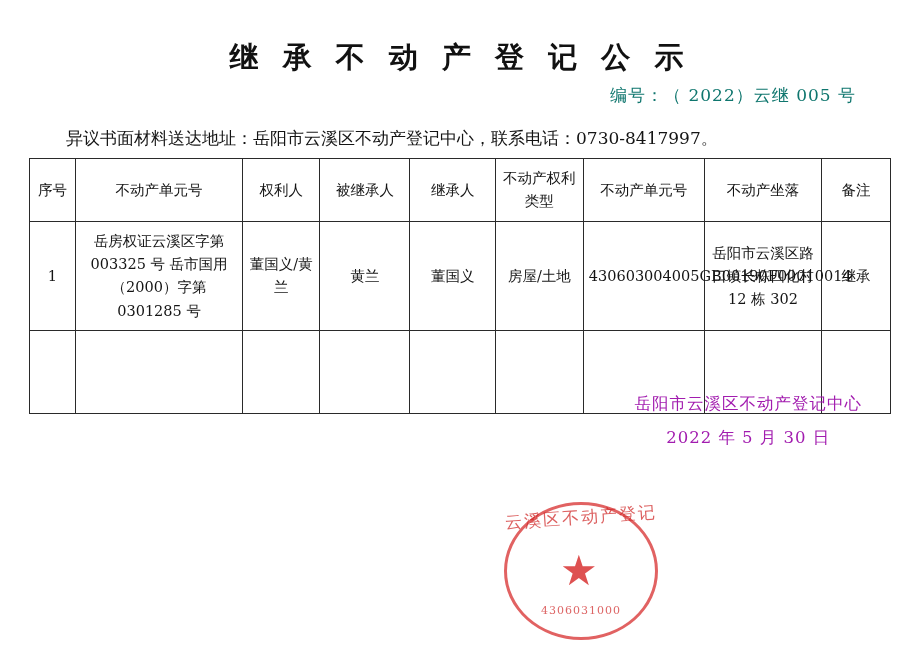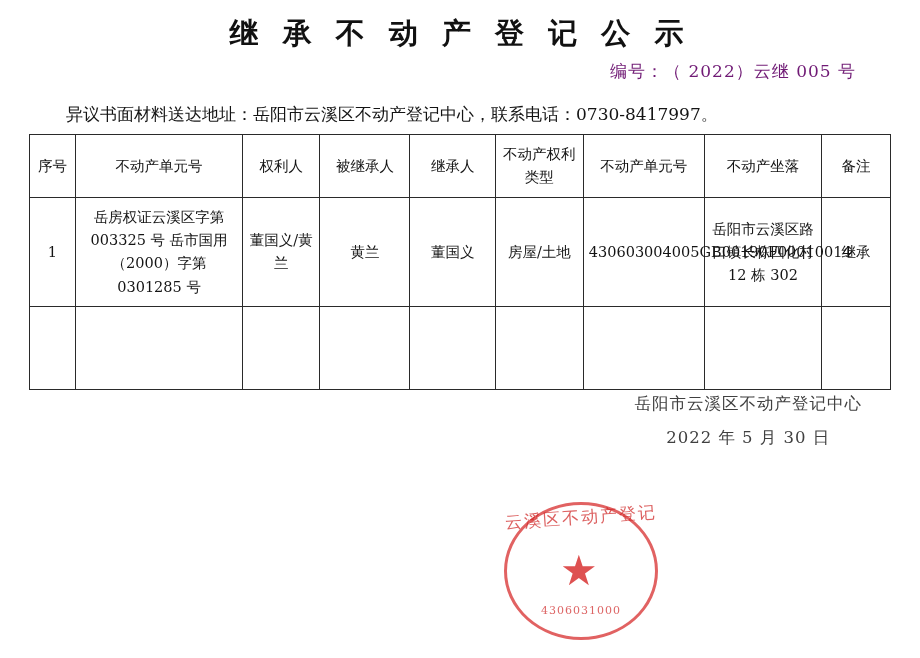--- a/index.html
+++ b/index.html
@@ -13,37 +13,37 @@
     font-family: "DejaVu Serif", "Liberation Serif", serif;
     color: #1a1a1a;
     position: relative;
     overflow: hidden;
   }
   .page {
     position: relative;
     width: 920px;
     height: 492px;
     box-sizing: border-box;
-    padding: 6px 28px 0 28px;
+    padding: 30px 28px 0 28px;
   }
   .doc-title {
     text-align: center;
     font-size: 29px;
     letter-spacing: 7px;
     font-weight: 700;
     margin: 8px 0 6px 0;
     font-family: "DejaVu Serif", "Liberation Serif", serif;
     color: #111;
   }
   .doc-number {
     text-align: right;
     font-size: 17px;
     letter-spacing: 1px;
     margin: 6px 36px 14px 0;
-    color: #701a75;
+    color: #0f766e;
   }
   .para {
     font-size: 17px;
     line-height: 1.85;
     text-align: justify;
     text-justify: inter-ideograph;
     margin: 0 4px 4px 4px;
     text-indent: 2em;
     color: #141414;
   }
@@ -89,21 +89,21 @@
   .col-7 { width: 116px; }
   .col-8 { width: 112px; }
   .col-9 { width: 66px; }
   .sign-block {
     position: absolute;
     right: 58px;
     bottom: 36px;
     text-align: center;
     font-size: 16.5px;
     line-height: 2.1;
-    color: #404040;
+    color: #a21caf;
     letter-spacing: 1px;
   }
   
   .seal {
     position: absolute;
     left: 498px;
     top: 498px;
     width: 172px;
     height: 150px;
     pointer-events: none;

